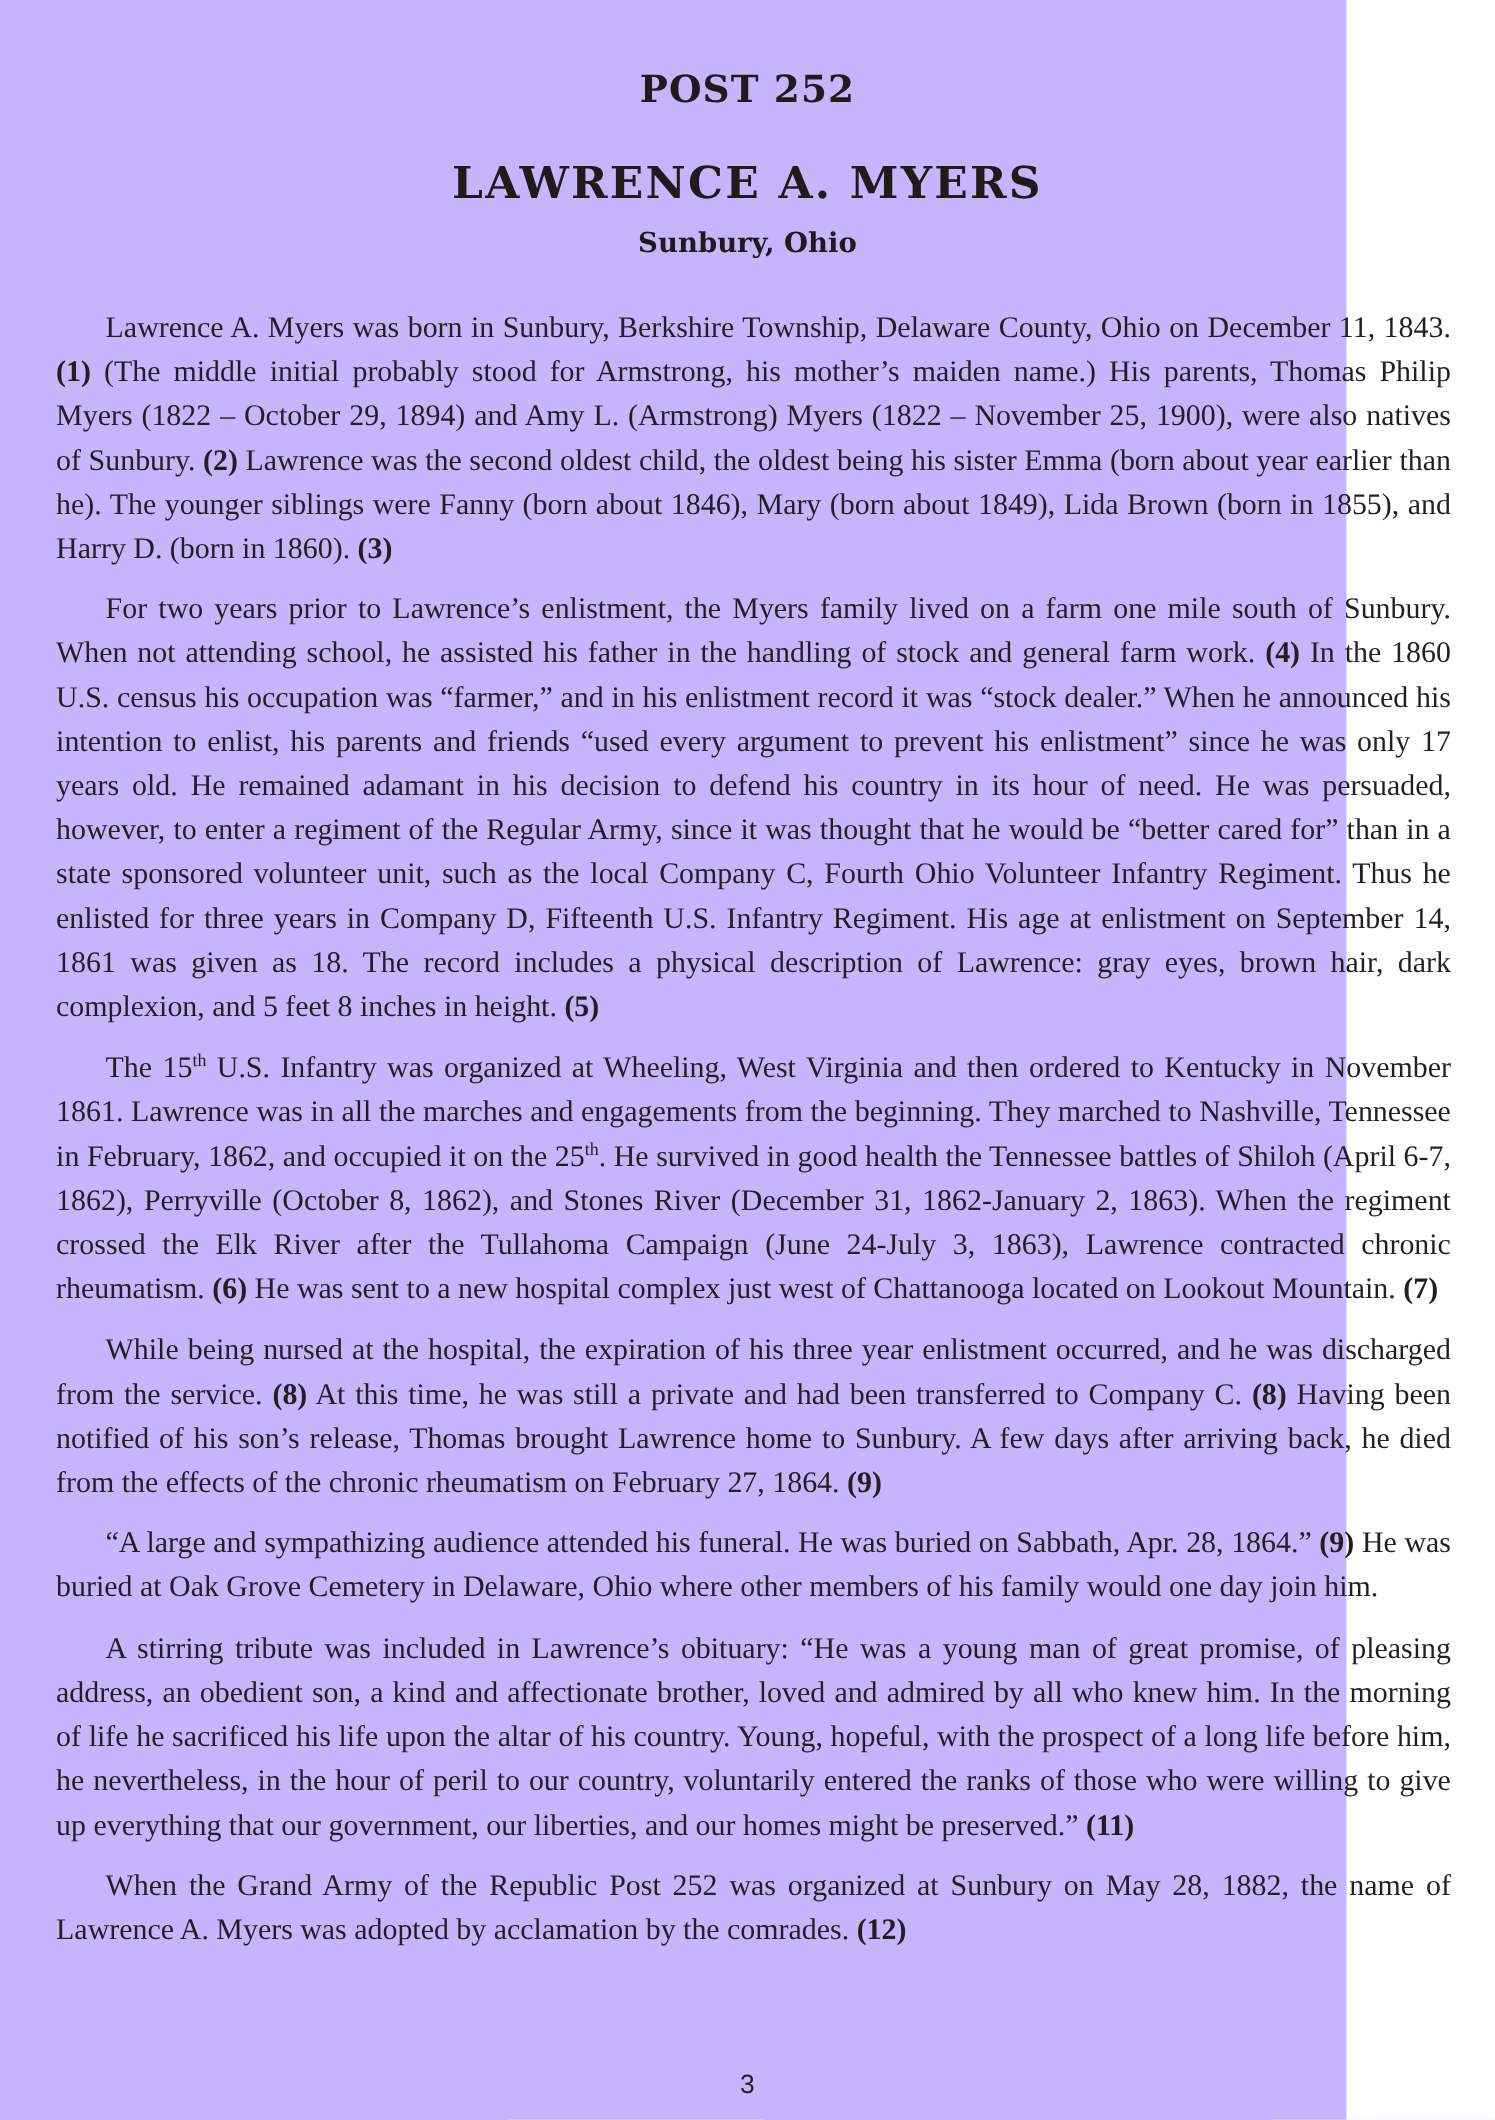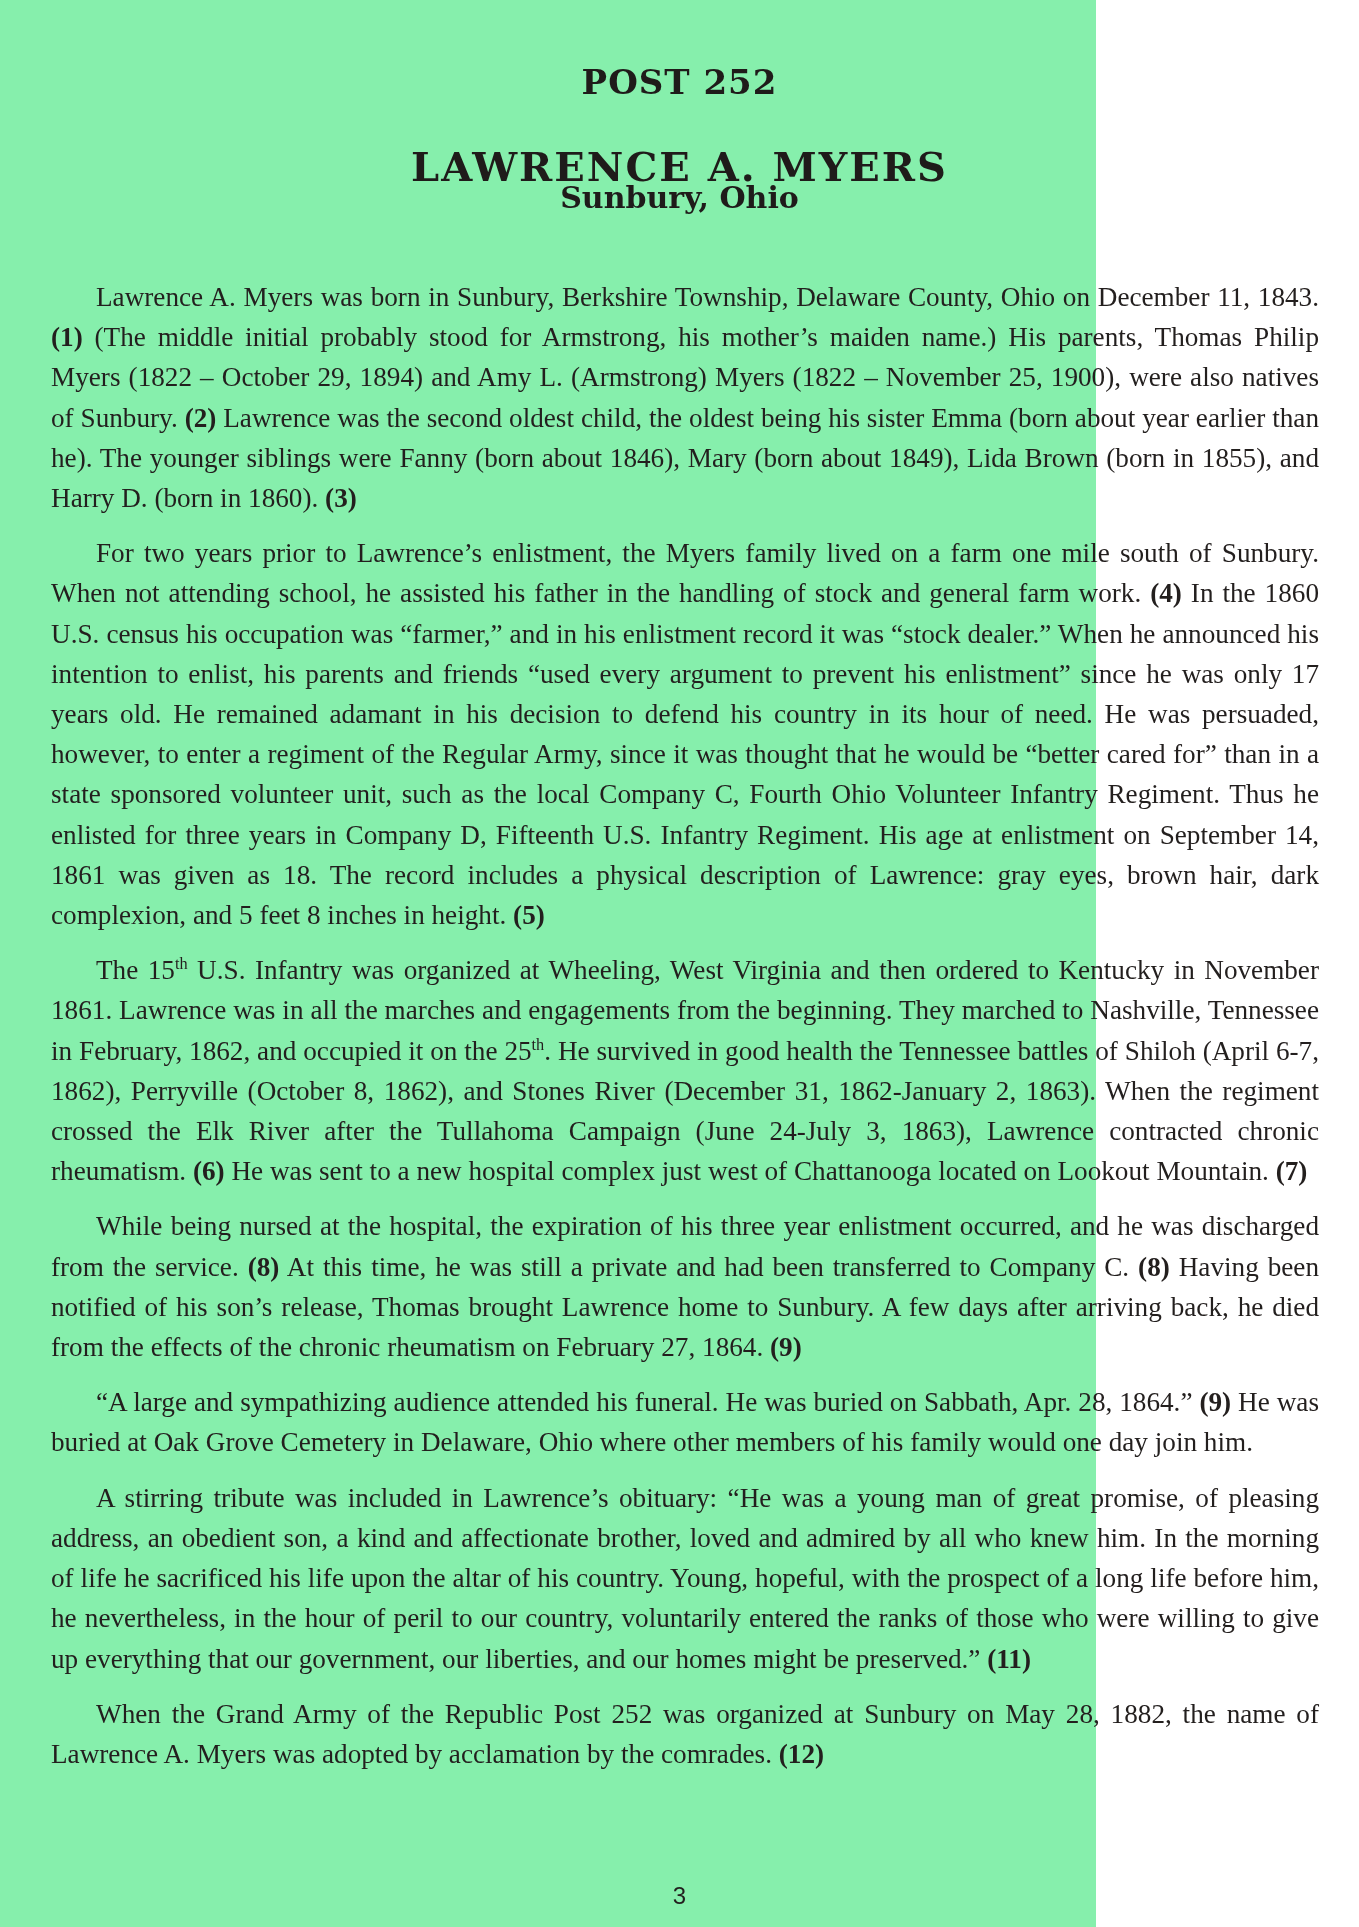--- a/index.html
+++ b/index.html
@@ -11,23 +11,23 @@
       width: 1359px;
       height: 1927px;
       position: relative;
       overflow: hidden;
       color: #231f1e;
       font-family: "Liberation Serif", "DejaVu Serif", serif;
     }
     .page {
       position: absolute;
       left: 0; top: 0;
-      width: 1096px;
+      width: 1224px;
       height: 1927px;
-      background: #86efac;
+      background: #c4b5fd;
     }
     .header {
       position: absolute;
       left: 0;
       width: 1359px;
       text-align: center;
       font-weight: bold;
       color: #1f1b1a;
     }
     .post-title {
@@ -36,22 +36,22 @@
       letter-spacing: 1px;
       font-family: "DejaVu Serif", "Liberation Serif", serif;
     }
     .name-title {
       top: 143px;
       font-size: 40px;
       letter-spacing: 2px;
       font-family: "DejaVu Serif", "Liberation Serif", serif;
     }
     .place-title {
-      top: 180px;
-      font-size: 30px;
+      top: 206px;
+      font-size: 25px;
       font-family: "DejaVu Serif", "Liberation Serif", serif;
     }
     .body-text {
       position: absolute;
       left: 36px;
       top: 262px;
       width: 1298px;
       font-size: 27.2px;
       line-height: 40.2px;
       text-align: justify;

